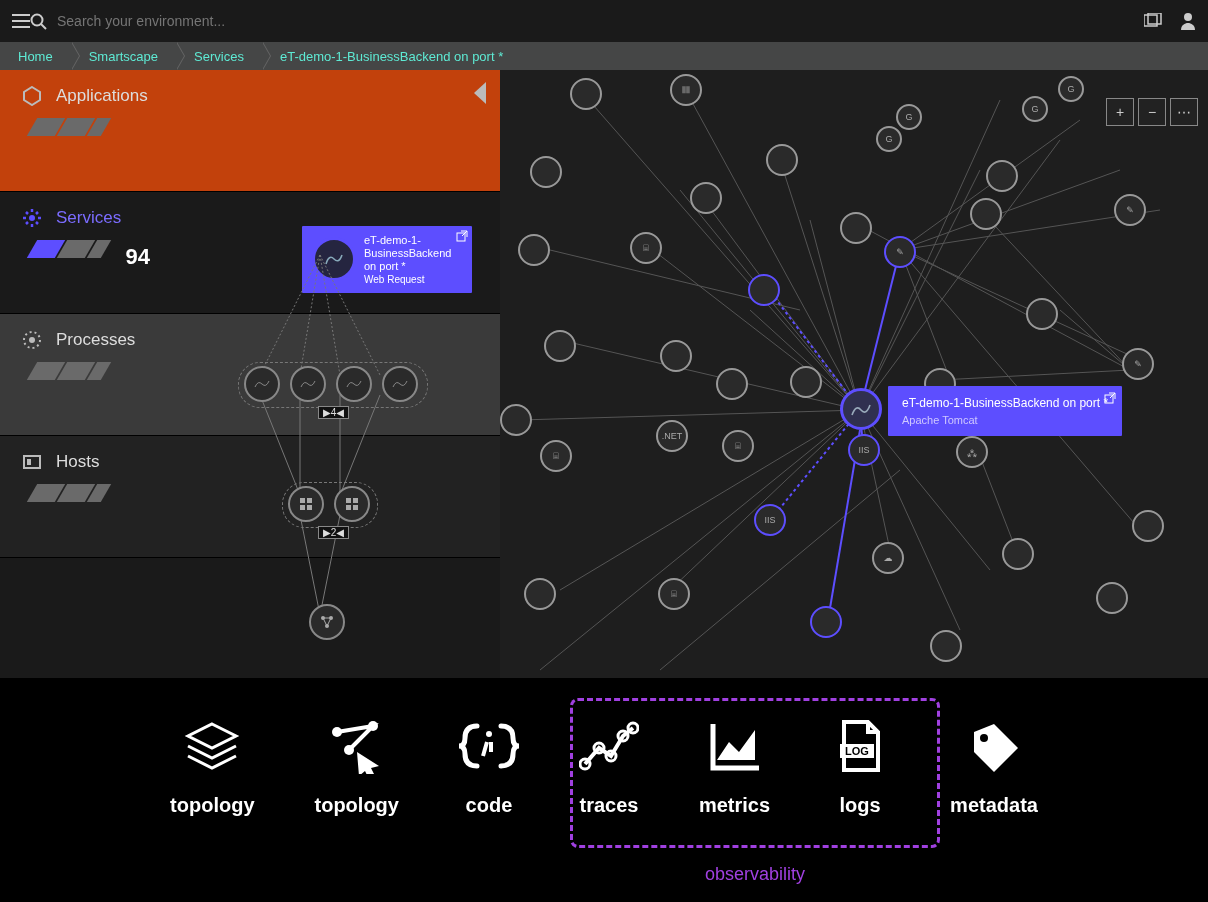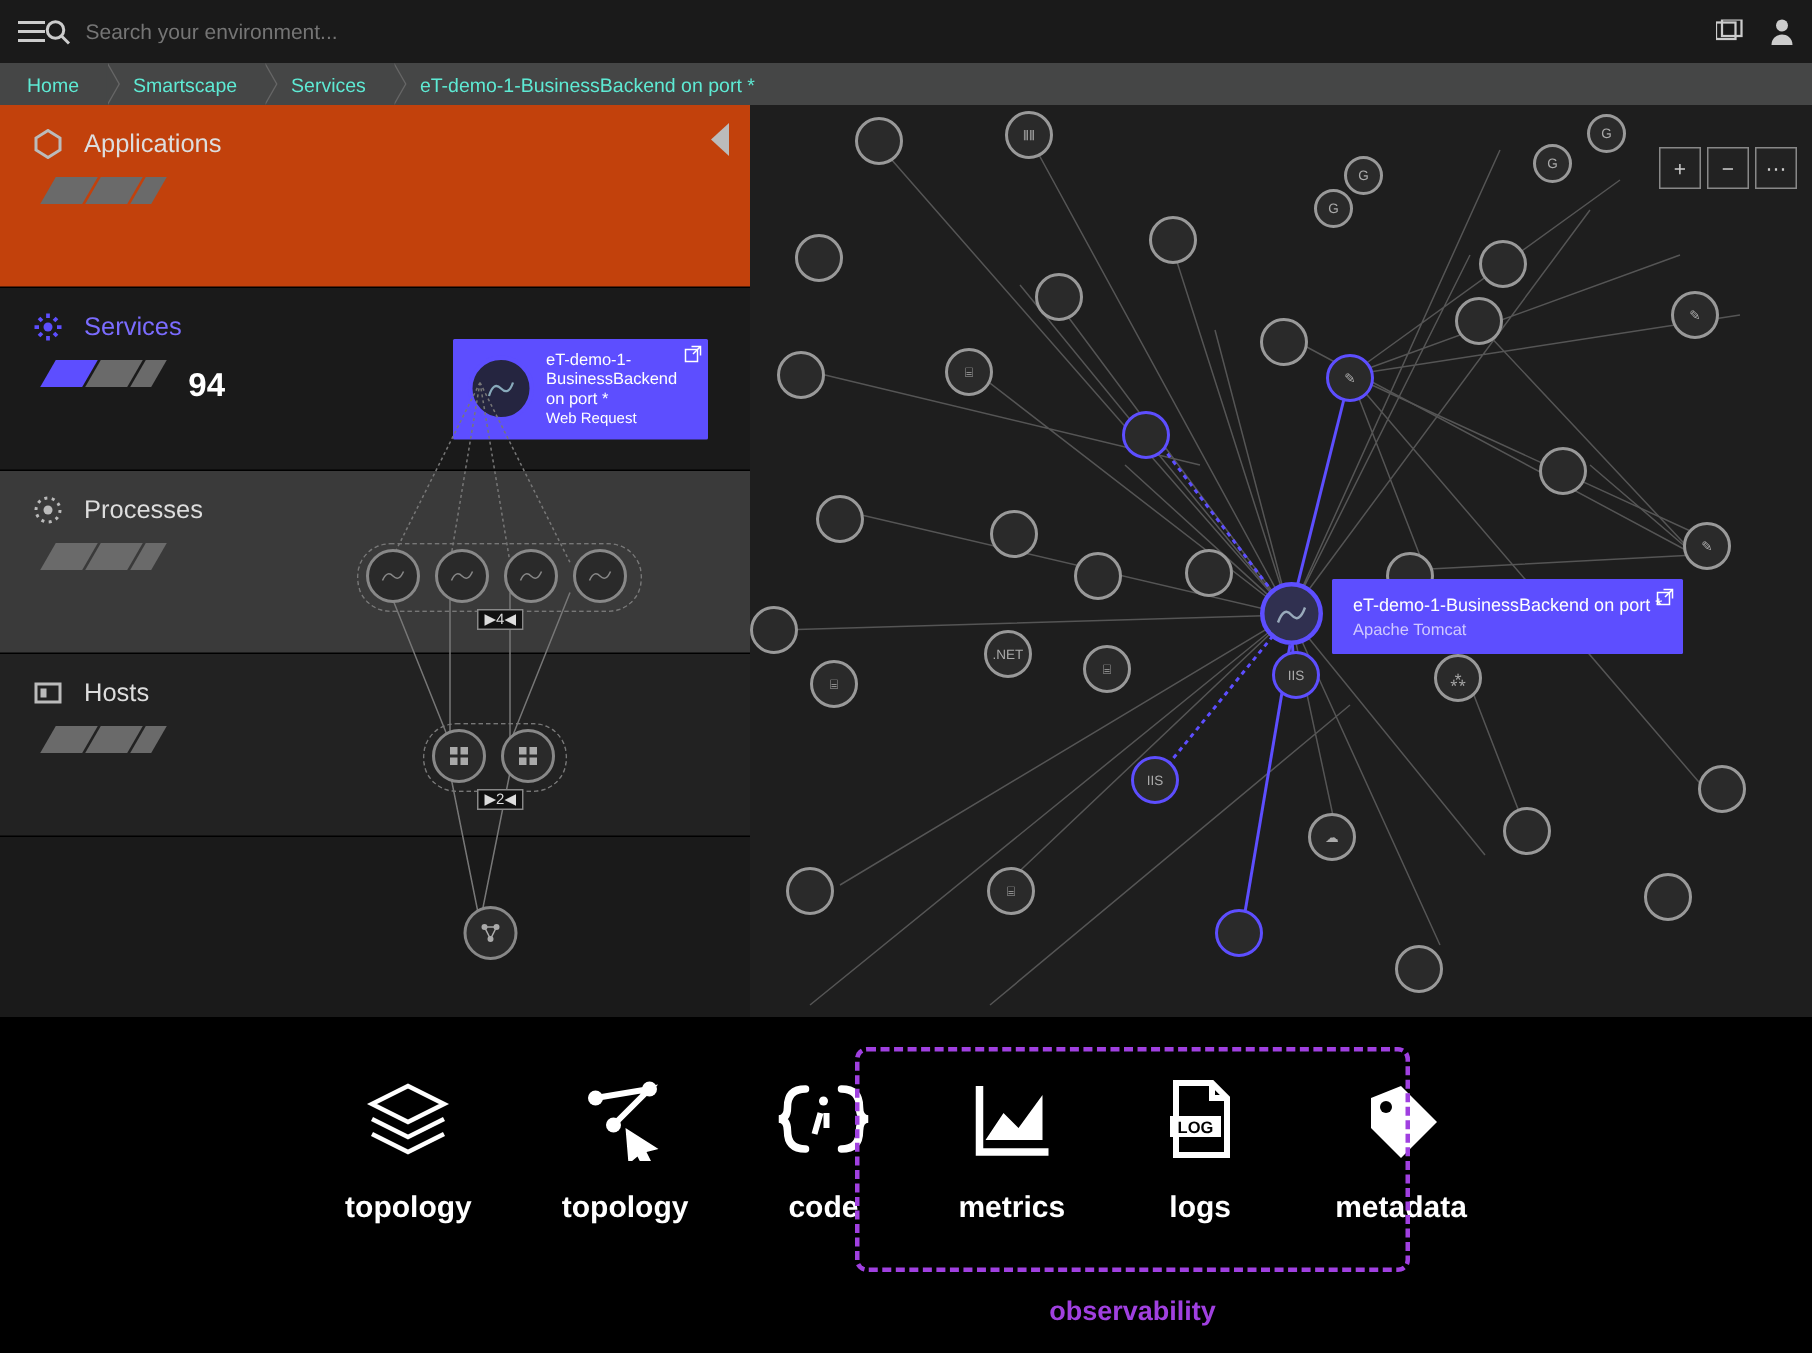--- a/index.html
+++ b/index.html
@@ -41,21 +41,21 @@
 .gtooltip{position:absolute;background:#5d4eff;padding:10px 14px;font-size:12px;color:#fff;border-radius:1px;display:flex;flex-direction:column;gap:4px;min-width:230px}
 .gtooltip .sub{font-size:11px;color:#cfc8ff}
 .gtt-open{position:absolute;right:6px;top:6px;color:#fff;cursor:pointer}
 .map-controls{position:absolute;right:10px;top:28px;display:flex;gap:4px}
 .map-btn{width:28px;height:28px;border:1px solid #888;background:#222;color:#ccc;display:flex;align-items:center;justify-content:center;cursor:pointer;font-size:14px}
 .bottom-dock{height:224px;background:#000;display:flex;align-items:flex-start;justify-content:center;gap:60px;padding-top:40px;position:relative}
 .dock-item{display:flex;flex-direction:column;align-items:center;gap:20px;color:#fff;cursor:pointer}
 .dock-icon{width:60px;height:56px;display:flex;align-items:center;justify-content:center}
 .dock-label{font-size:20px;font-weight:bold}
 .obs-box{position:absolute;border:3px dashed #a040e0;border-radius:8px;left:570px;top:20px;width:370px;height:150px;pointer-events:none}
-.obs-label{position:absolute;left:584px;top:186px;color:#a040e0;font-size:18px;font-weight:bold;width:342px;text-align:center}
+.obs-label{position:absolute;left:584px;top:186px;color:#a040e0;font-size:18px;font-weight:normal;width:342px;text-align:center}
 svg{display:block}
 .graph-lines{position:absolute;inset:0;pointer-events:none}
 </style>
 </head>
 <body>
 
 <div class="topbar">
   <div class="hamburger">
     <svg width="18" height="14">
         <path d="M0 1h18M0 7h18M0 13h18" stroke="#ccc" stroke-width="2"></path>
@@ -349,20 +349,35 @@
           </g>
           <circle cx="30" cy="16" r="3" fill="#fff"></circle>
           <path d="M28 24 l-4 14 M32 24 l0 10" stroke="#fff" stroke-width="4"></path>
         </svg>
     </div>
     <span class="dock-label">code</span>
   </div>
   <div class="dock-item">
     <div class="dock-icon">
       <svg width="60" height="56">
+          <path d="M6 46 L20 30 L32 38 L44 18 L54 10" stroke="#fff" stroke-width="4" fill="none"></path>
+          <g fill="none" stroke="#fff" stroke-width="3">
+            <circle cx="6" cy="46" r="5"></circle>
+            <circle cx="20" cy="30" r="5"></circle>
+            <circle cx="32" cy="38" r="5"></circle>
+            <circle cx="44" cy="18" r="5"></circle>
+            <circle cx="54" cy="10" r="5"></circle>
+          </g>
+        </svg>
+    </div>
+    <span class="dock-label">traces</span>
+  </div>
+  <div class="dock-item">
+    <div class="dock-icon">
+      <svg width="60" height="56">
           <path d="M8 6 v44 h46" stroke="#fff" stroke-width="5" fill="none"></path>
           <path d="M12 42 L24 24 L34 34 L50 12 V42 Z" fill="#fff"></path>
         </svg>
     </div>
     <span class="dock-label">metrics</span>
   </div>
   <div class="dock-item">
     <div class="dock-icon">
       <svg width="60" height="56">
           <path d="M14 4 h24 l10 10 v38 h-34 z" stroke="#fff" stroke-width="4" fill="none"></path>

